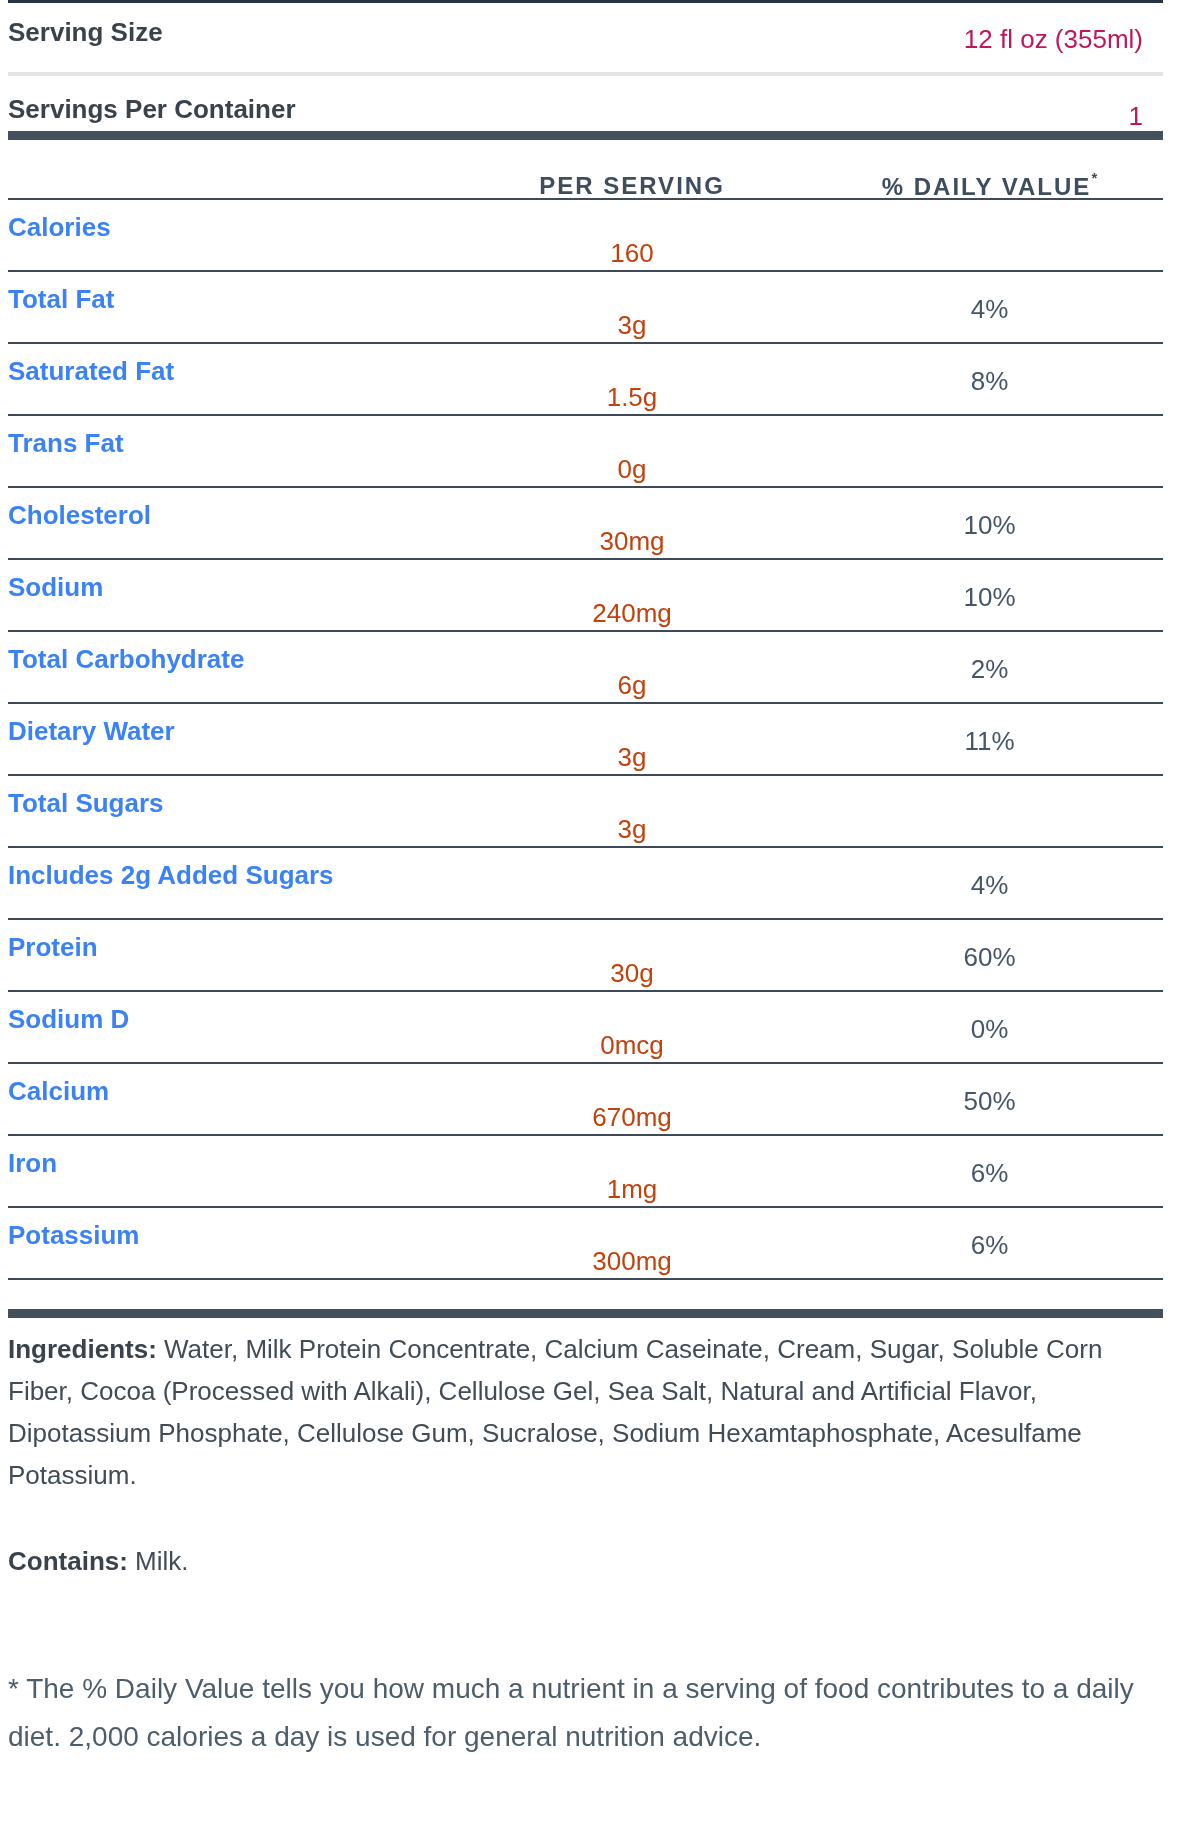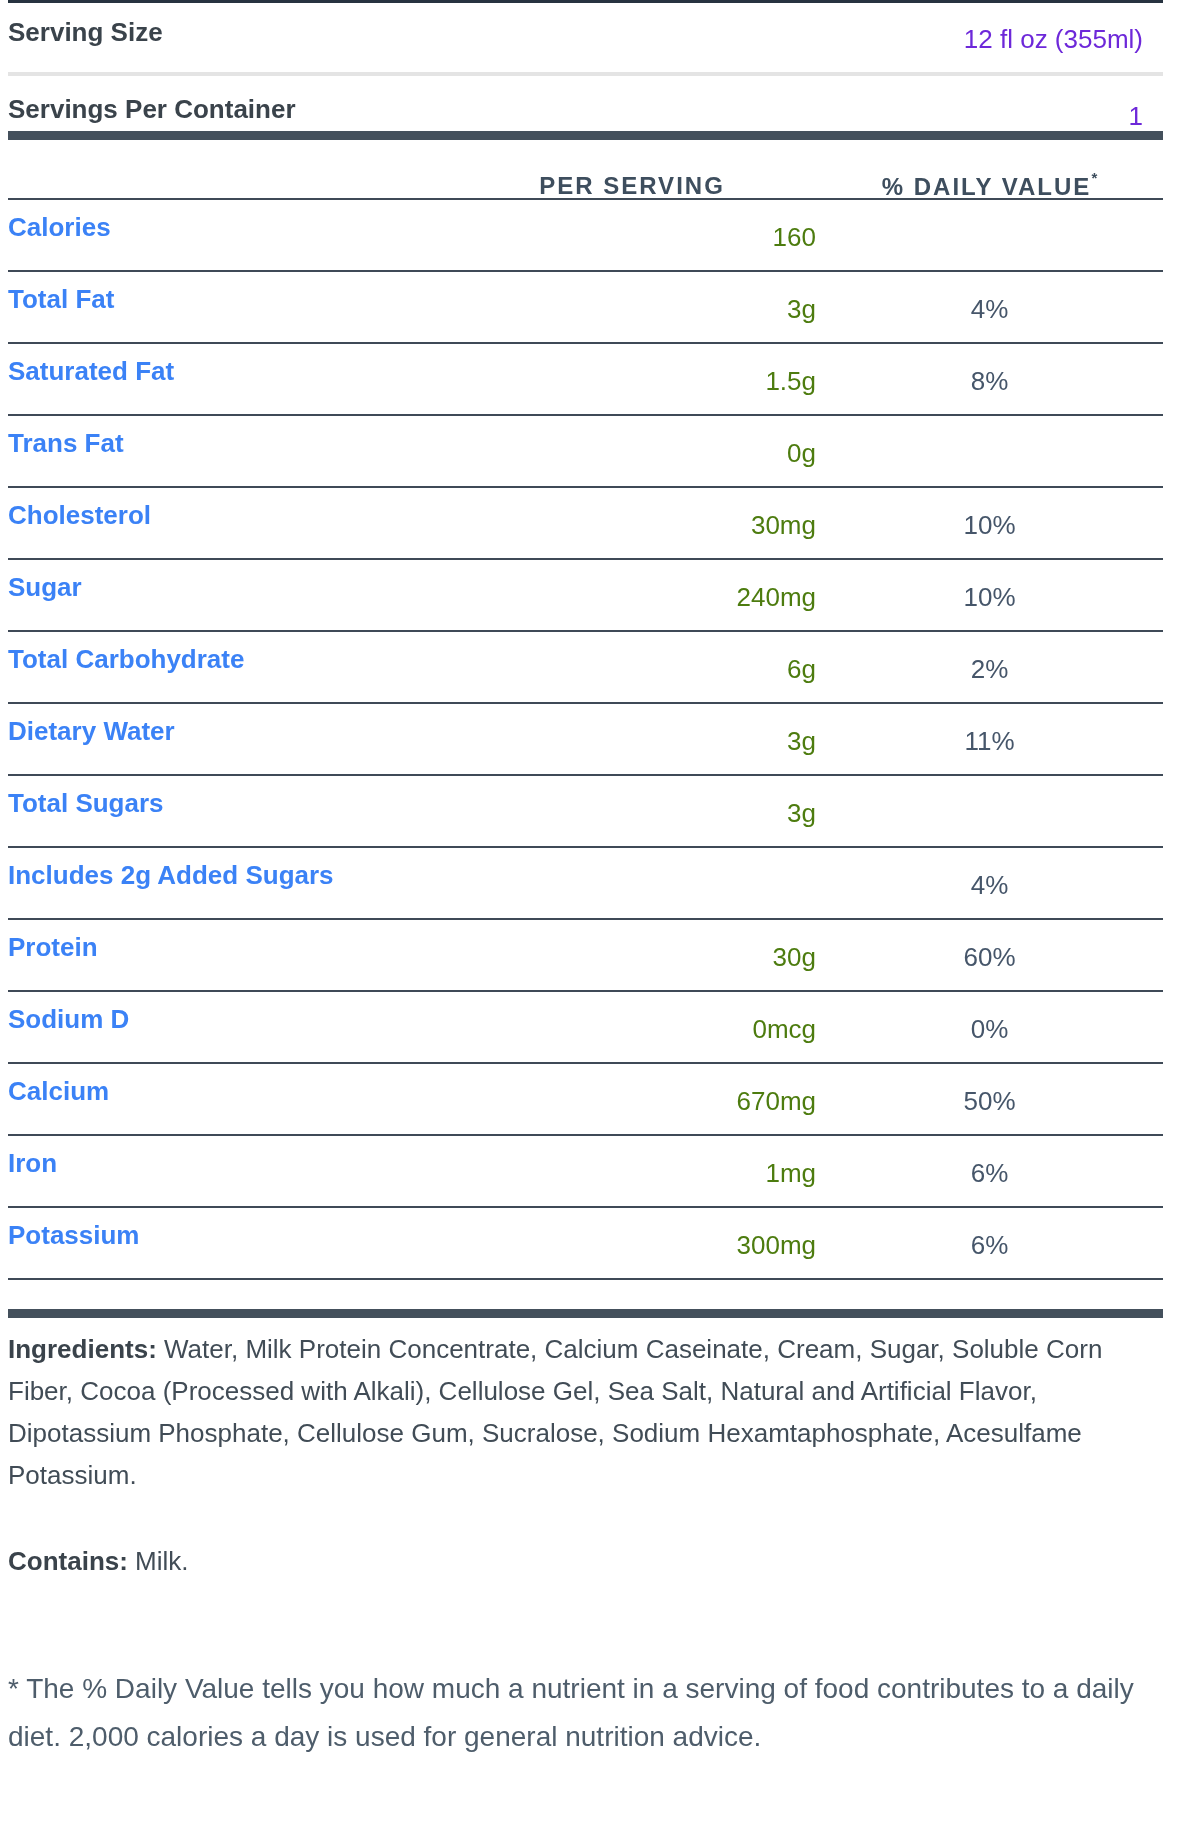--- a/index.html
+++ b/index.html
@@ -14,35 +14,35 @@
 
   .top-rule   { height:3px; background:#273340; }
   .gray-rule  { height:4px; background:#e4e4e4; }
   .thick-bar  { height:9px; background:#44505c; }
 
   
   .serving-row { display:flex; justify-content:space-between; align-items:flex-start; }
   .serving-row.first  { padding-top:14px; height:69px; }
   .serving-row.second { padding-top:18px; height:55px; }
   .serving-label { font-size:26px; font-weight:600; color:#3a434b; }
-  .serving-value { font-size:26px; font-weight:400; color:#6d28d9; padding-top:7px; padding-right:20px; }
+  .serving-value { font-size:26px; font-weight:400; color:#be185d; padding-top:7px; padding-right:20px; }
 
   
   .grid3 { display:grid; grid-template-columns:440px 368px auto; }
 
   .header-row { height:60px; padding-top:32px; border-bottom:2px solid #3f4a57; }
   .col-header {
     text-align:center; font-size:24px; font-weight:600;
     letter-spacing:2px; color:#3e4e5e;
   }
   .col-header sup { font-size:15px; position:relative; top:-3px; letter-spacing:0; }
 
   .nrow { height:72px; border-bottom:2px solid #3f4a57; }
   .nutrient-label  { font-size:26px; font-weight:600; color:#3b82f6; padding-top:12px; text-align:left; }
-  .nutrient-amount { font-size:26px; font-weight:400; color:#4d7c0f; padding-top:22px; text-align:right; }
+  .nutrient-amount { font-size:26px; font-weight:400; color:#c2410c; padding-top:38px; text-align:center; }
   .nutrient-dv     { font-size:26px; font-weight:400; color:#46566a; padding-top:22px; text-align:center; }
 
   .bottom-gap { height:29px; }
 
   .ingredients {
     margin-top:10px; font-size:26px; line-height:42px;
     font-weight:400; color:#414c56;
   }
   .ingredients .bold-prefix { font-weight:600; color:#3a434b; }
 
@@ -106,21 +106,21 @@
       <div class="nutrient-dv"></div>
     </div>
 
     <div class="grid3 nrow">
       <div class="nutrient-label">Cholesterol</div>
       <div class="nutrient-amount">30mg</div>
       <div class="nutrient-dv">10%</div>
     </div>
 
     <div class="grid3 nrow">
-      <div class="nutrient-label">Sugar</div>
+      <div class="nutrient-label">Sodium</div>
       <div class="nutrient-amount">240mg</div>
       <div class="nutrient-dv">10%</div>
     </div>
 
     <div class="grid3 nrow">
       <div class="nutrient-label">Total Carbohydrate</div>
       <div class="nutrient-amount">6g</div>
       <div class="nutrient-dv">2%</div>
     </div>
 

